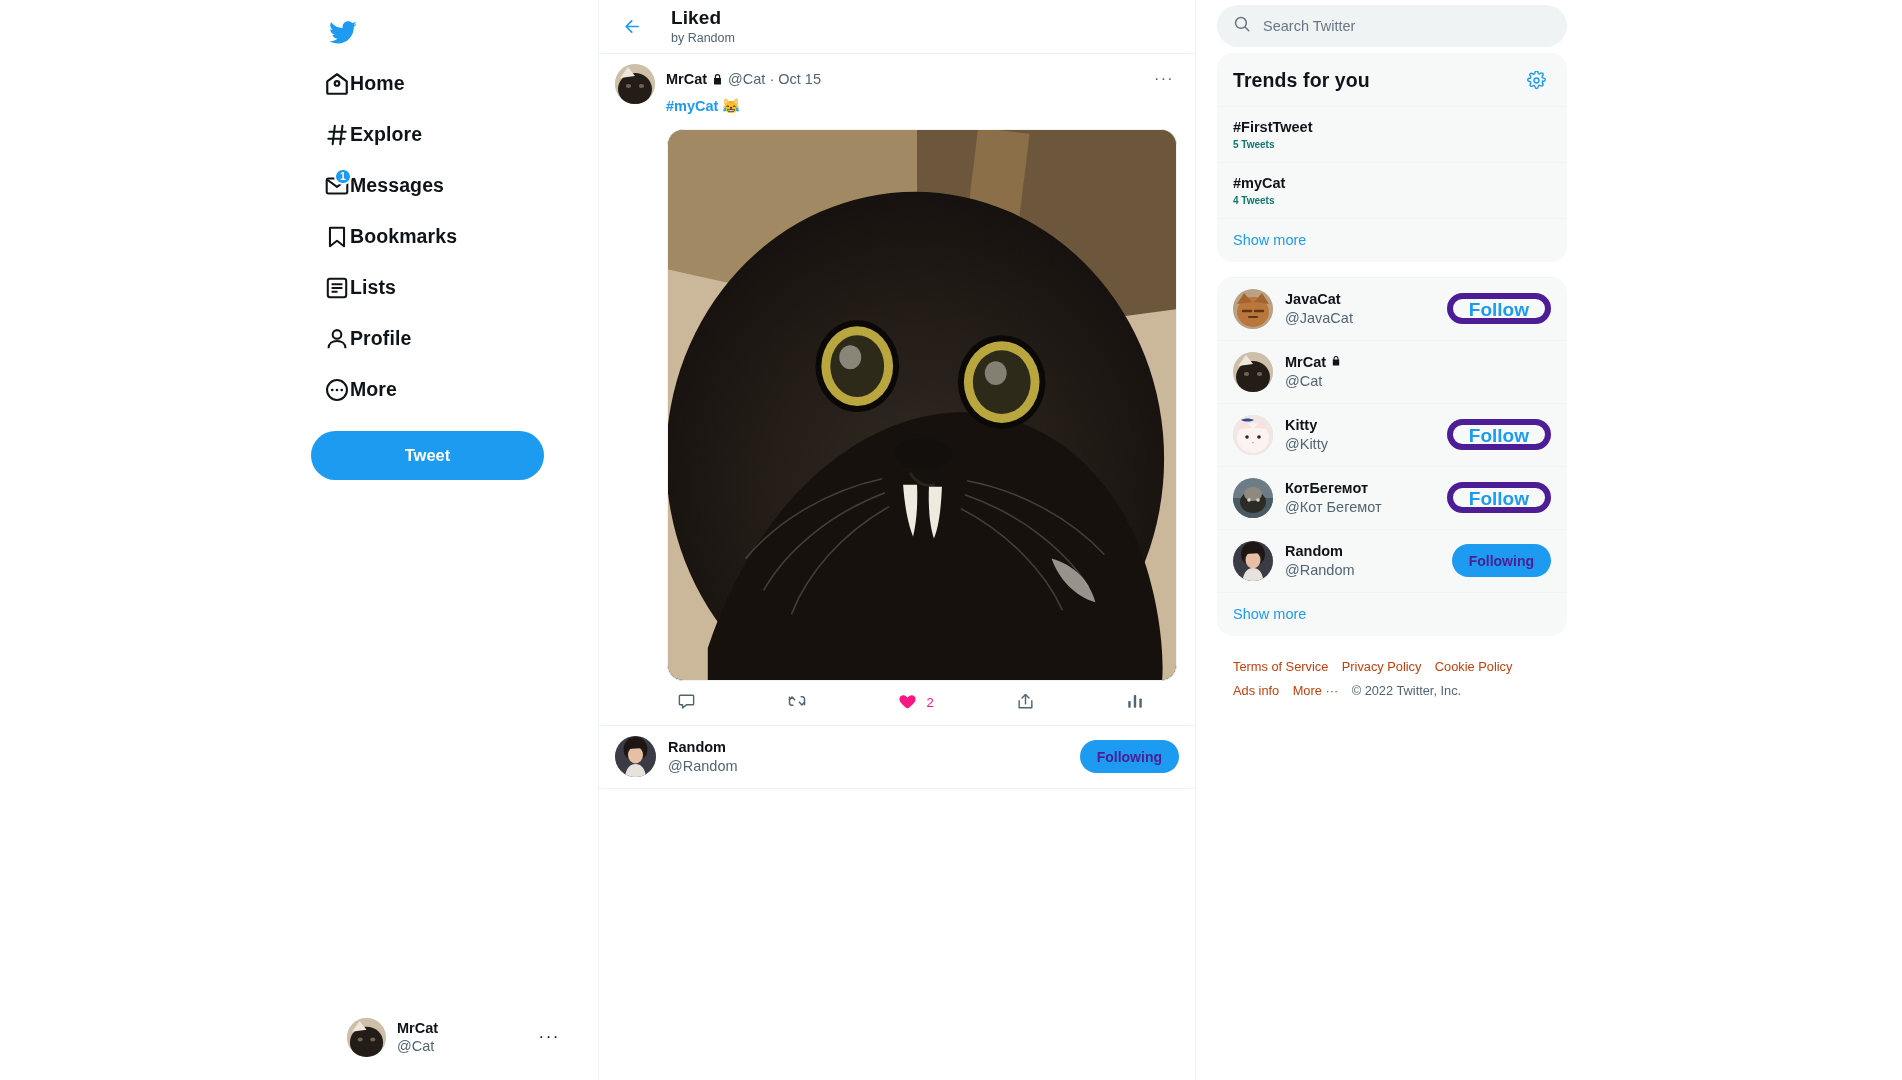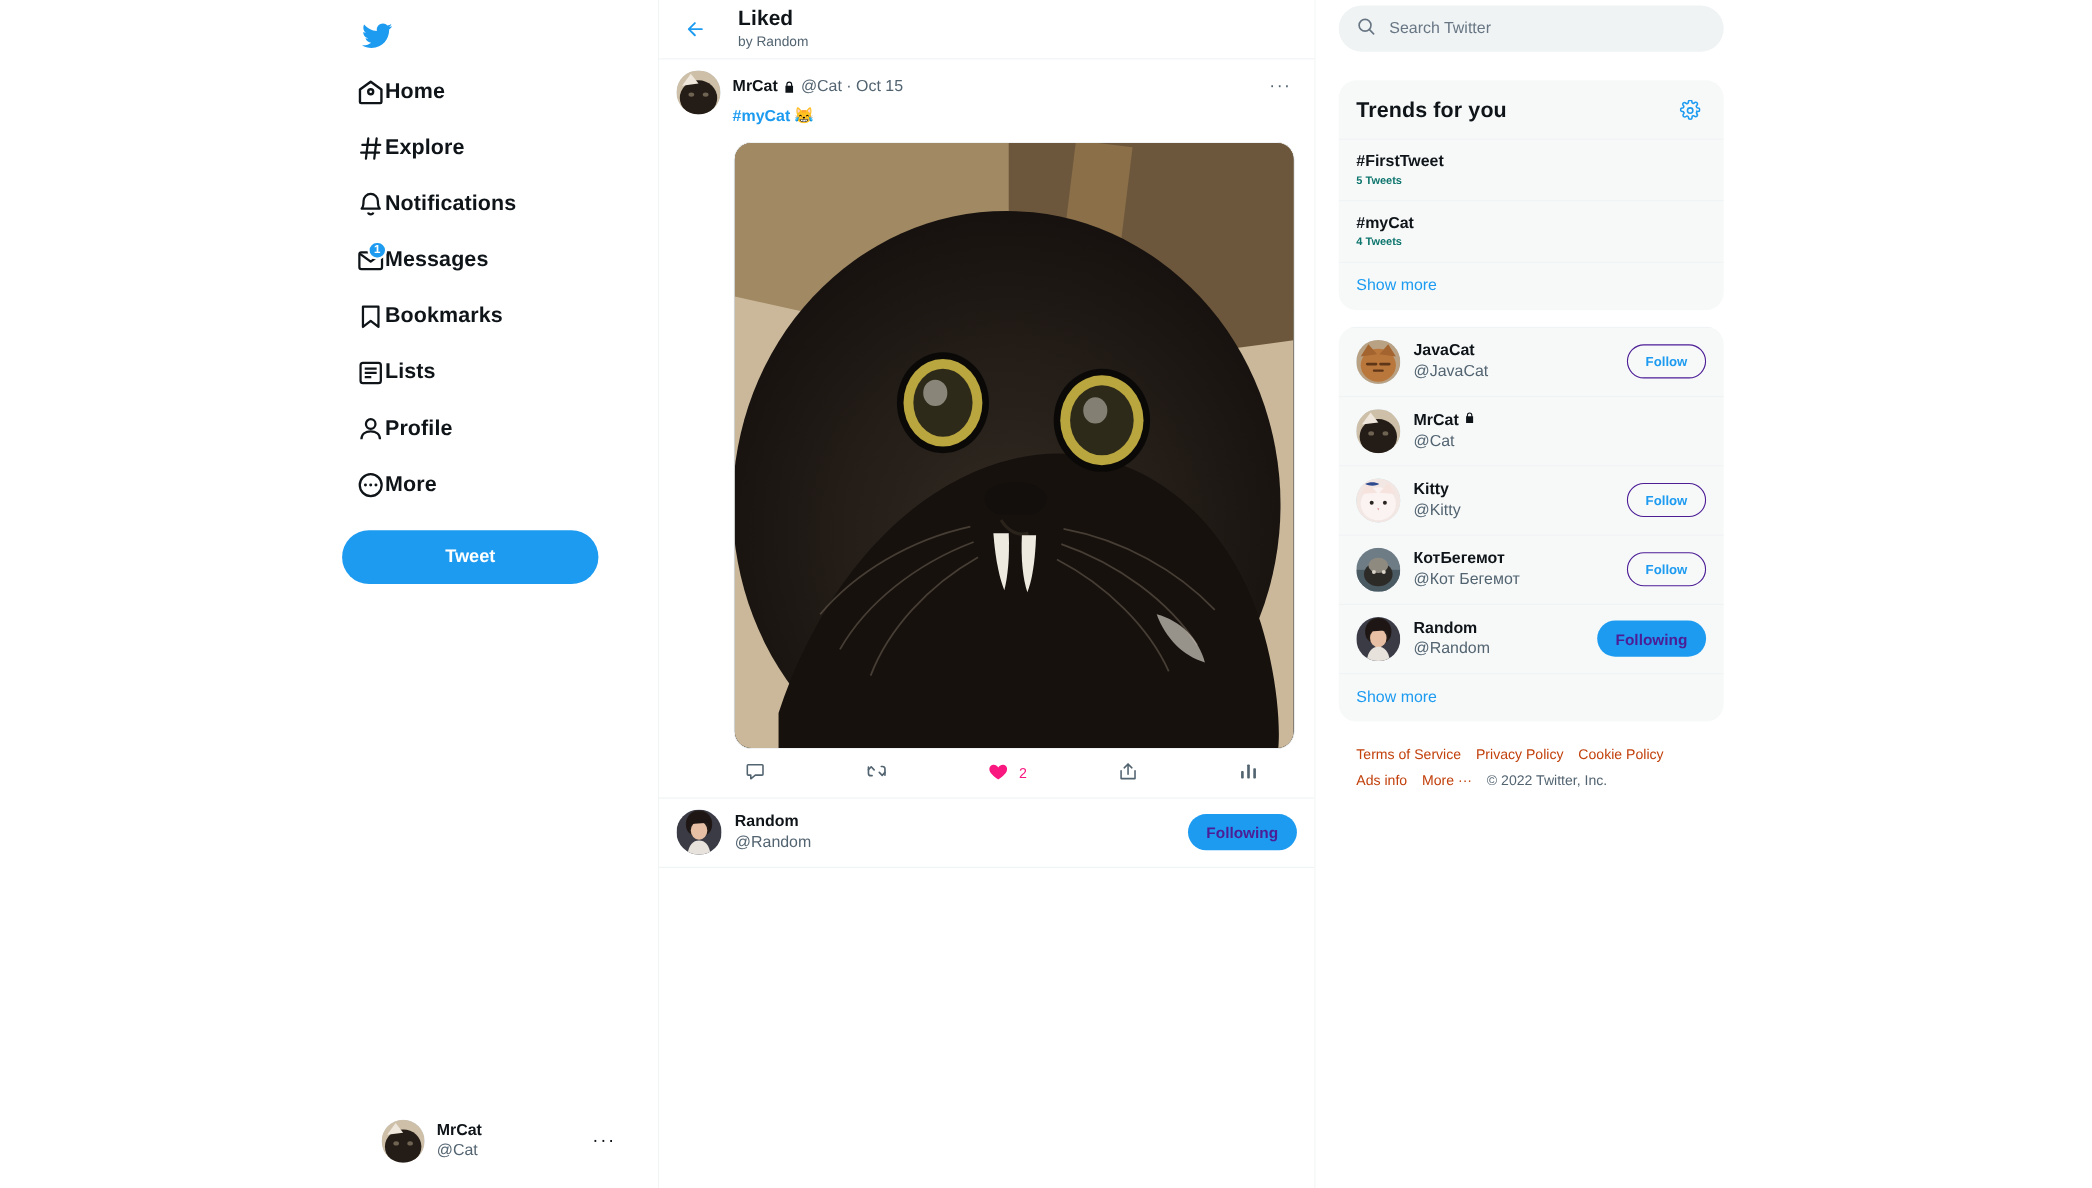--- a/index.html
+++ b/index.html
@@ -117,34 +117,34 @@
   .fr-names { display: flex; flex-direction: column; line-height: 1.28; flex: 1; }
   .fr-name { font-size: 14.5px; font-weight: 700; }
   .fr-handle { font-size: 14.5px; color: #536471; }
 
   .btn-following {
     background: #1d9bf0; color: #4c1d95; border: none;
     height: 33px; padding: 0 17px; border-radius: 18px;
     font-size: 14px; font-weight: 700; cursor: pointer; font-family: inherit;
   }
   .btn-follow {
-    background: transparent; color: #1d9bf0; border: 1px solid #4c1d95;
+    background: transparent; color: #1d9bf0; border: 6px solid #4c1d95;
     height: 31px; padding: 0 16px; border-radius: 18px;
-    font-size: 12px; font-weight: 700; cursor: pointer; font-family: inherit;
+    font-size: 19px; font-weight: 700; cursor: pointer; font-family: inherit;
   }
 
   
   .right {
     width: 706px; height: 1080px; padding: 5px 0 0 21px; background: #fff;
   }
   .right-inner { width: 350px; }
   .search-wrap {
     height: 42px; background: #eff3f4; border-radius: 21px;
     display: flex; align-items: center; gap: 12px; padding: 0 16px;
-    margin-bottom: 26px;
+    margin-bottom: 6px;
   }
   .search-input {
     border: none; outline: none; background: transparent;
     font-size: 14.5px; font-family: inherit; color: #0f1419; flex: 1;
   }
   .search-input::placeholder { color: #687684; }
 
   .panel { background: #f7f9f9; border-radius: 16px; overflow: hidden; margin-bottom: 15px; }
   .panel-head {
     display: flex; align-items: center; justify-content: space-between;
@@ -205,29 +205,20 @@
 
       <div class="nav-item">
         <span class="nav-ico">
           <svg width="26" height="26" viewBox="0 0 24 24" fill="none" stroke="#0f1419" stroke-width="1.9" stroke-linecap="round">
               <path d="M5 9h15M4 15.5h15M10 3.5 8 20.5M17 3.5l-2 17"></path>
             </svg>
         </span>
         <span class="nav-label">Explore</span>
       </div>
 
-      <div class="nav-item">
-        <span class="nav-ico">
-          <svg width="26" height="26" viewBox="0 0 24 24" fill="none" stroke="#0f1419" stroke-width="1.9" stroke-linejoin="round">
-              <path d="M6 9a6 6 0 0 1 12 0c0 5 1.6 6.4 1.6 6.4H4.4S6 14 6 9z"></path>
-              <path d="M9.8 18.6a2.3 2.3 0 0 0 4.4 0"></path>
-            </svg>
-        </span>
-        <span class="nav-label">Notifications</span>
-      </div>
 
       <div class="nav-item">
         <span class="nav-ico">
           <svg width="26" height="26" viewBox="0 0 24 24" fill="none" stroke="#0f1419" stroke-width="1.9" stroke-linejoin="round">
               <rect x="2.5" y="5" width="19" height="14" rx="1.6"></rect>
               <path d="m3 6.2 9 6.6 9-6.6"></path>
             </svg>
           <span class="badge">1</span>
         </span>
         <span class="nav-label">Messages</span>

